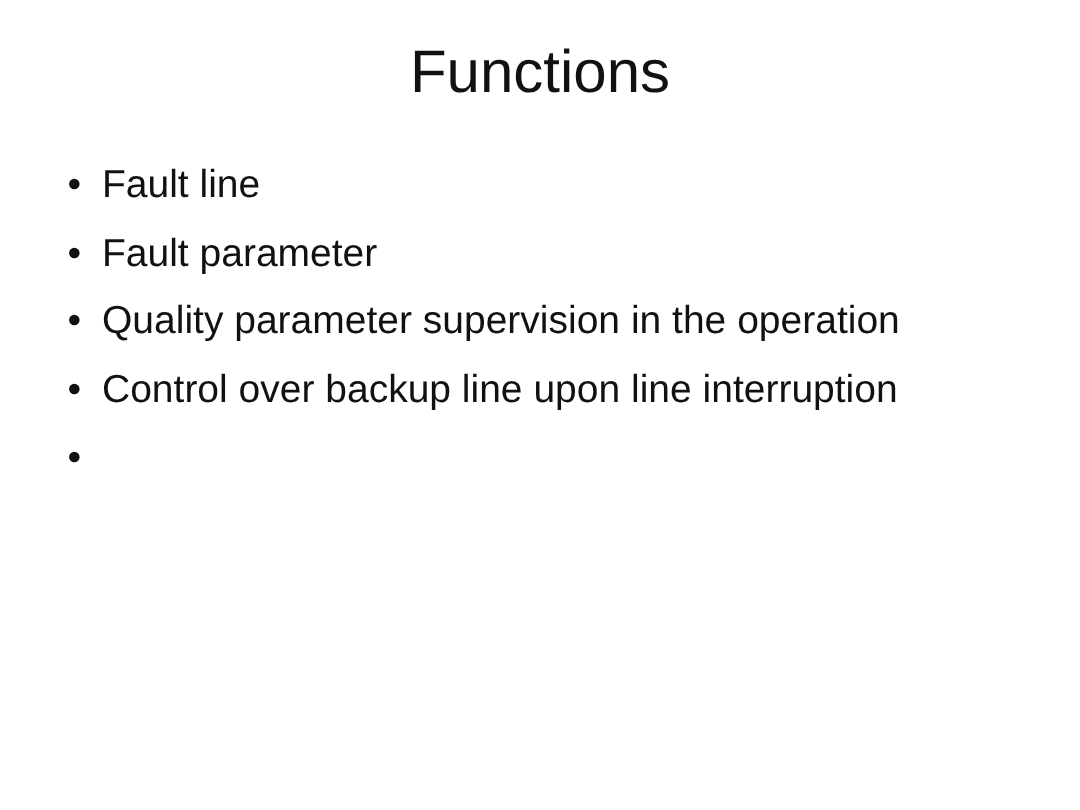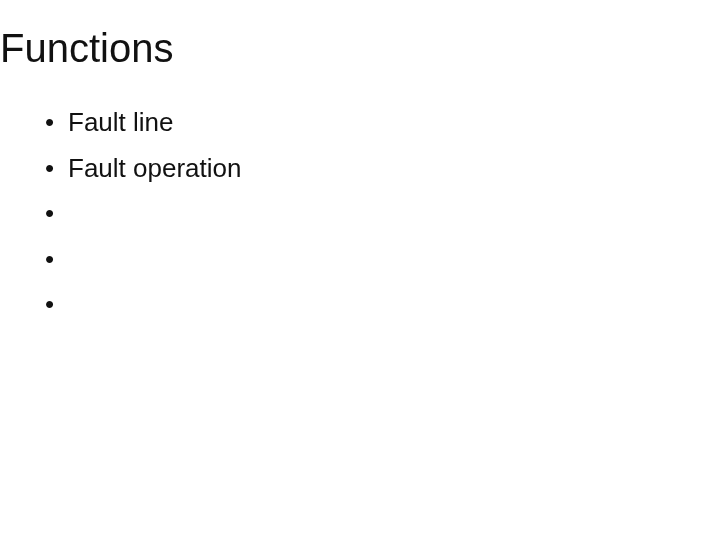--- a/index.html
+++ b/index.html
@@ -13,21 +13,21 @@
     height: 540px;
     background: #ffffff;
     overflow: hidden;
     font-family: "Liberation Sans", "DejaVu Sans", sans-serif;
     color: #111111;
     box-sizing: border-box;
     padding-top: 26px;
   }
   .slide-title {
     margin: 0;
-    text-align: left;
+    text-align: center;
     font-size: 40px;
     font-weight: 400;
     line-height: 44px;
     color: #111111;
     letter-spacing: 0px;
   }
   .bullet-list {
     list-style: none;
     margin: 30px 0 0 45px;
     padding: 0;
@@ -56,25 +56,27 @@
 <div class="slide">
   <h1 class="slide-title">Functions</h1>
 
   <ul class="bullet-list">
     <li class="bullet-item">
       <span class="bullet-dot">•</span>
       <span class="bullet-text">Fault line</span>
     </li>
     <li class="bullet-item">
       <span class="bullet-dot">•</span>
-      <span class="bullet-text">Fault operation</span>
+      <span class="bullet-text">Fault parameter</span>
     </li>
     <li class="bullet-item">
       <span class="bullet-dot">•</span>
+      <span class="bullet-text">Quality parameter supervision in the operation</span>
     </li>
     <li class="bullet-item">
       <span class="bullet-dot">•</span>
+      <span class="bullet-text">Control over backup line upon line interruption</span>
     </li>
     <li class="bullet-item">
       <span class="bullet-dot">•</span>
     </li>
   </ul>
 </div>
 
 </body></html>

